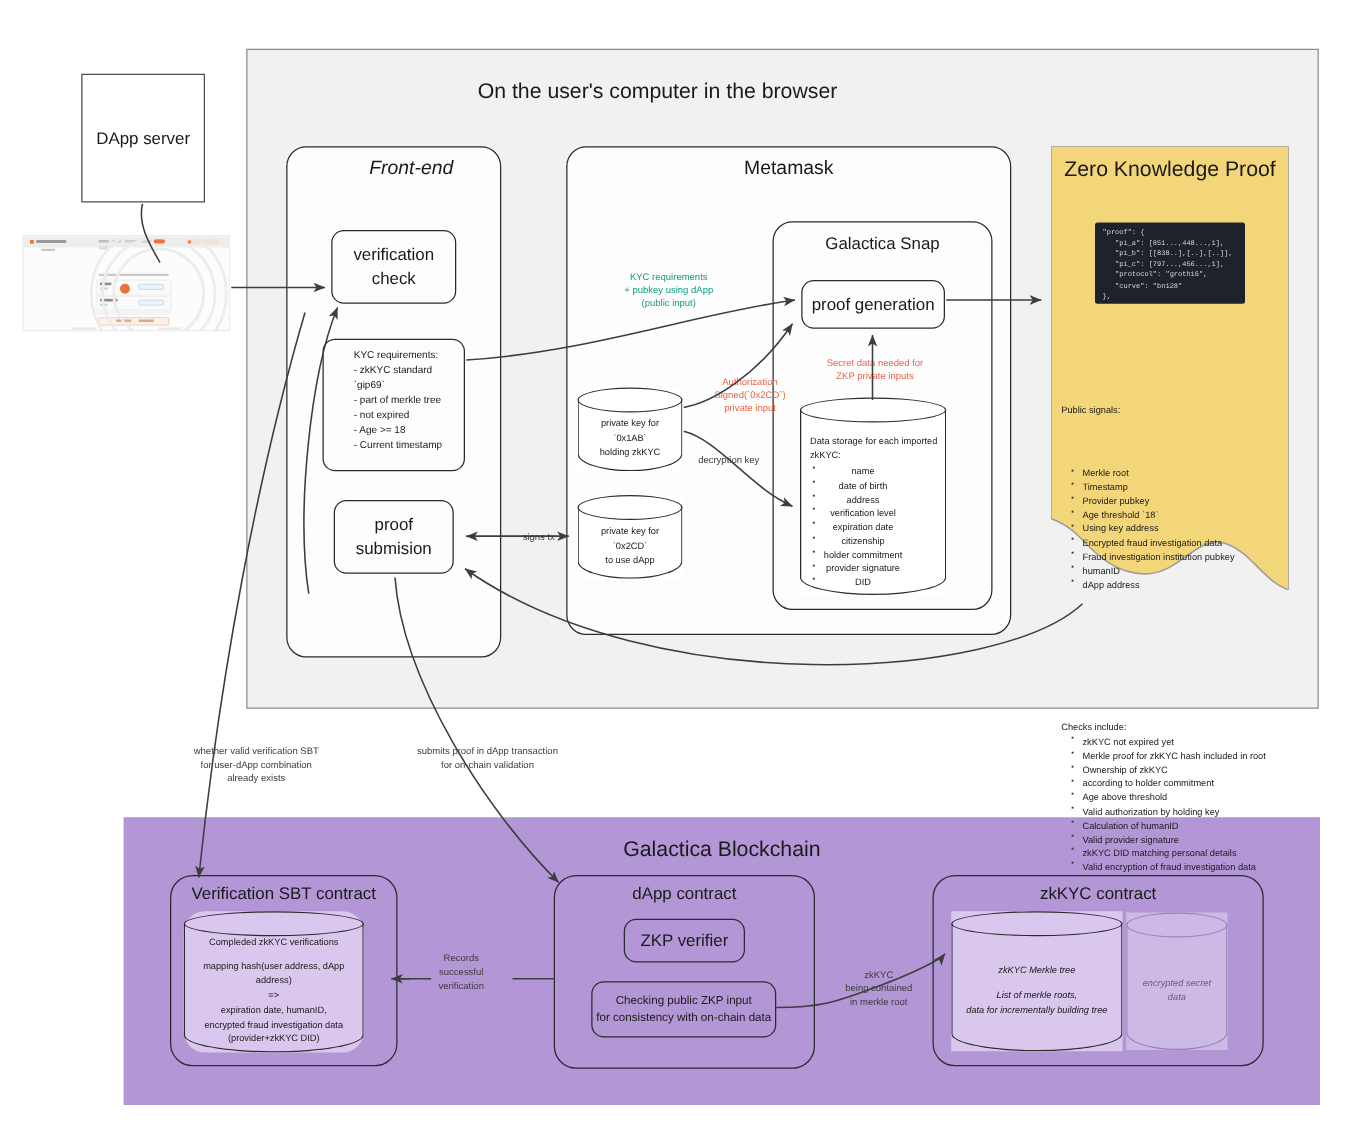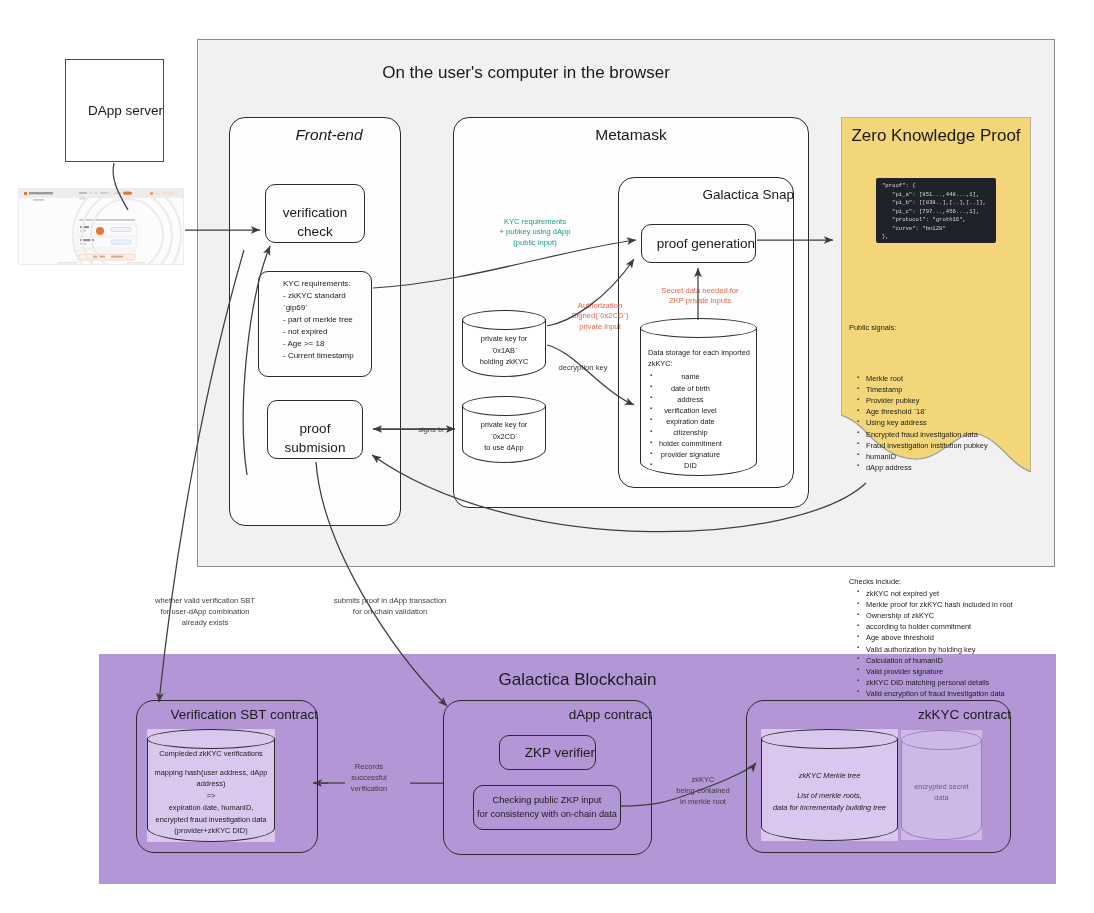--- a/index.html
+++ b/index.html
@@ -14,21 +14,21 @@
   .rect{border:1.6px solid #4d4d4d;background:#ffffff;}
   .rrect{border:1.4px solid #2b2b2b;background:#fdfdfd;border-radius:16px;}
   .rrect-sm{border:1.3px solid #2b2b2b;background:#fdfdfd;border-radius:10px;}
 
   .ctr{display:flex;align-items:center;justify-content:center;text-align:center;}
   .colctr{display:flex;flex-direction:column;align-items:center;justify-content:center;text-align:center;}
 
   
   .t-xl{font-size:17px;}
   .t-lg{font-size:15.5px;}
-  .t-md{font-size:13.5px;justify-content:flex-end;}
+  .t-md{font-size:13.5px;}
   .t-sm{font-size:9.3px;}
   .t-xs{font-size:8px;}
   .t-tiny{font-size:7.4px;}
 
   .lbl-green{color:#14a085;font-size:7.6px;text-align:center;line-height:1.38;}
   .lbl-red{color:#e8654a;font-size:7.6px;text-align:center;line-height:1.38;}
   .lbl-gray{color:#3d3d3d;font-size:7.6px;text-align:center;line-height:1.42;}
 
   
   #browser-region{left:197px;top:39px;width:858px;height:528px;
@@ -52,21 +52,21 @@
        border-bottom:1.3px solid #2b2b2b;border-radius:0 0 50% 50%/0 0 14px 14px;
        background:inherit;}
   .cyl .top{position:absolute;left:0;right:0;top:0;height:18px;
        border:1.3px solid #2b2b2b;border-radius:50%;background:inherit;}
   .cyl .txt{position:absolute;left:0;right:0;top:18px;bottom:4px;
        display:flex;flex-direction:column;align-items:center;justify-content:center;
        text-align:center;z-index:3;}
 
   .cyl-white{background:#ffffff;}
   .cyl-lav{background:#d9c7ee;}
-  .cyl-lav2{background:#cdb9e6;}
+  .cyl-lav2{background:#cdb9e6;font-style:italic;}
 
   ul.bul{margin:2px 0 0 0;padding-left:11px;list-style:none;}
   ul.bul li{position:relative;line-height:1.50;}
   ul.bul li:before{content:"▪";position:absolute;left:-9px;top:-0.5px;font-size:6px;color:#333;}
 
   .kyc-list{line-height:1.50;text-align:left;}
 
   #thumb{left:18px;top:188px;width:166px;height:77px;
         background:#fbfbfb;border:1px solid #ececec;overflow:hidden;}
   svg.ov{position:absolute;left:0;top:0;width:1094px;height:913px;
@@ -257,21 +257,21 @@
 for on-chain validation</div>
   <div class="abs lbl-gray" style="left:105px;top:596px;width:200px;white-space:pre-line;">whether valid verification SBT
 for user-dApp combination
 already exists</div>
 
   <div class="abs" id="chain-region"></div>
   <div class="abs ctr t-xl" style="left:99px;top:668px;width:957px;height:24px;">Galactica Blockchain</div>
 
   <div class="abs" style="left:136px;top:700px;width:182px;height:153px;border:1.4px solid #2b2b2b;border-radius:18px;"></div>
   <div class="abs ctr t-md" style="left:136px;top:704px;width:182px;height:20px;">Verification SBT contract</div>
-  <div class="cyl cyl-lav" style="left:147px;top:729px;width:128px;height:113px;">
+  <div class="cyl cyl-lav" style="left:147px;top:729px;width:144px;height:113px;border-radius:17px;">
     <div class="body"></div>
       <div class="top"></div>
     <div class="txt t-tiny" style="line-height:1.58;padding:0 4px;">
       <div style="margin-bottom:7px;">Compleded zkKYC verifications</div>
       <div>mapping hash(user address, dApp address)</div>
       <div>=&gt;</div>
       <div>expiration date, humanID,</div>
       <div>encrypted fraud investigation data</div>
       <div>(provider+zkKYC DID)</div>
     </div>

